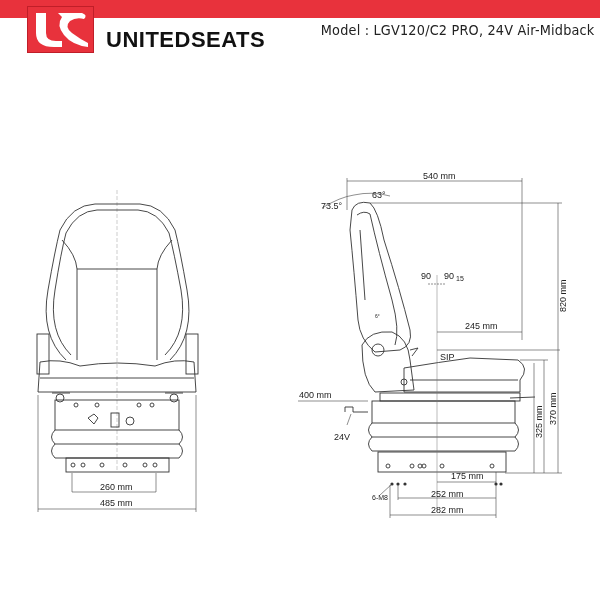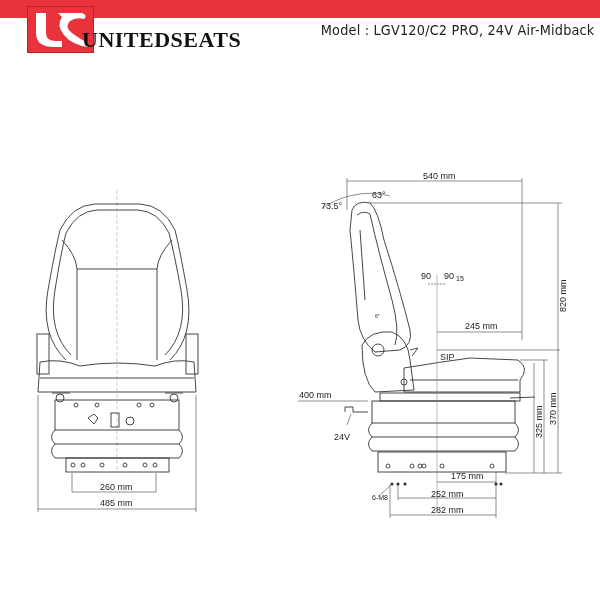--- a/index.html
+++ b/index.html
@@ -1,19 +1,19 @@
 <!DOCTYPE html>
 <html><head>
 <meta charset="utf-8">
 <style>
   html,body{margin:0;padding:0;background:#fff;}
   body{width:600px;height:600px;position:relative;overflow:hidden;font-family:"Liberation Sans",sans-serif;}
   .topbar{position:absolute;left:0;top:0;width:600px;height:18px;background:#e8323c;}
   .logo-box{position:absolute;left:27px;top:6px;width:65px;height:45px;background:#e8323c;border:1px solid #c01e28;}
-  .brand{position:absolute;left:82px;top:27px;font-size:22px;font-weight:bold;color:#111;letter-spacing:0.5px;font-family:Liberation Serif, serif;}
+  .brand{position:absolute;left:106px;top:27px;font-size:22px;font-weight:bold;color:#111;letter-spacing:0.5px;font-family:Liberation Sans, sans-serif;}
   .model{position:absolute;right:6px;top:22px;font-size:14px;color:#222;font-family:"DejaVu Sans",sans-serif;letter-spacing:0.2px;transform:scaleX(0.92);transform-origin:right center;}
   svg.drawing{position:absolute;left:0;top:0;}
   .dim{font-family:"Liberation Sans",sans-serif;font-size:9px;fill:#222;}
 </style>
 </head>
 <body>
 
 <div class="topbar"></div>
 <div class="logo-box">
   <svg width="65" height="45" viewBox="0 0 65 45">

